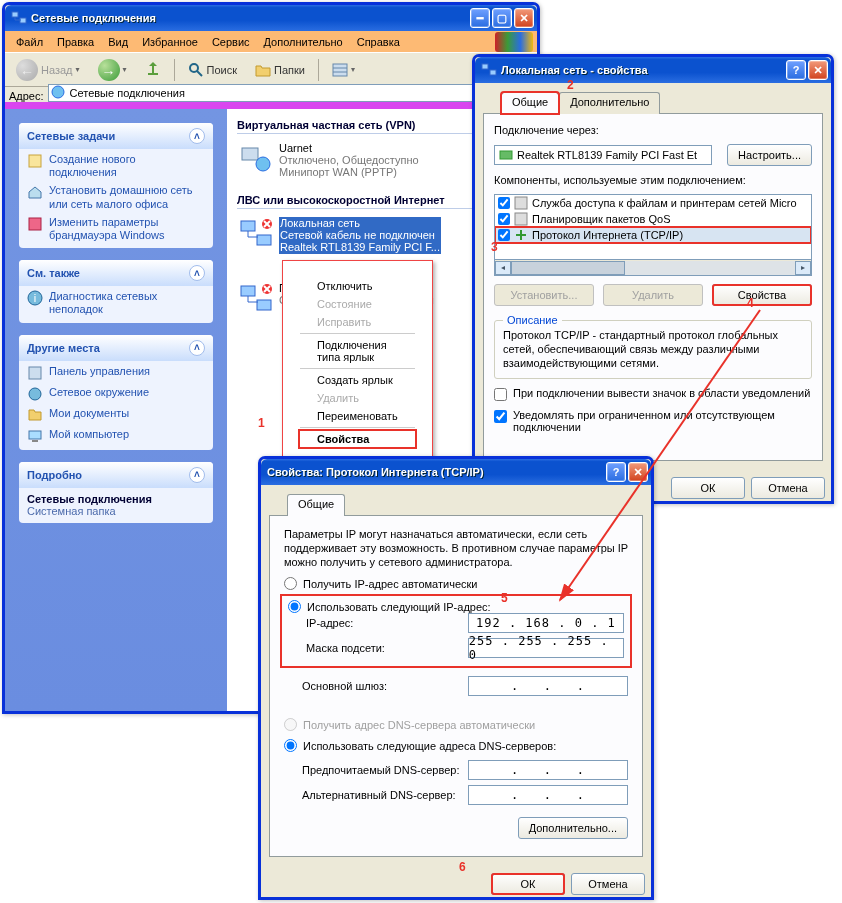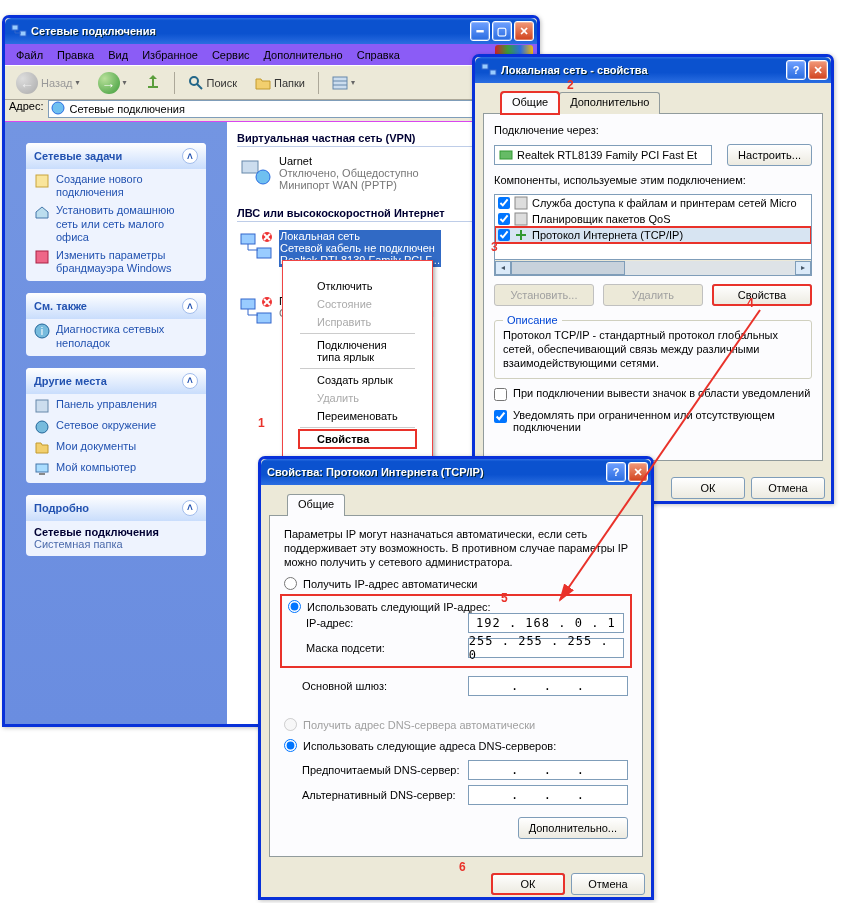--- a/index.html
+++ b/index.html
@@ -43,44 +43,44 @@
     display: flex; align-items: center; justify-content: center;
     color: #fff; font-weight: bold;
     box-shadow: inset 0 0 0 1px rgba(255,255,255,.3);
   }
   .cap-min { background: linear-gradient(#6fa0ff,#2a6de1); }
   .cap-max { background: linear-gradient(#6fa0ff,#2a6de1); }
   .cap-close { background: linear-gradient(#f29a7a,#d1431e); }
   .cap-help { background: linear-gradient(#6fa0ff,#2a6de1); }
 
   
-  #win-main { left: 2px; top: 15px; width: 538px; height: 712px; border-width: 3px; }
-  .menubar { height: 22px; display: flex; align-items: center; background: #8b5cf6; border-bottom: 1px solid #fff; padding: 4px 4px; }
+  #win-main { left: 2px; top: 2px; width: 538px; height: 712px; border-width: 3px; }
+  .menubar { height: 22px; display: flex; align-items: center; background: #fdba74; border-bottom: 1px solid #fff; padding: 4px 4px; }
   .menubar .menu { padding: 2px 7px; cursor: default; }
   .menubar .xp-logo { margin-left: auto; width: 38px; height: 20px; background: linear-gradient(90deg,#ce2127,#3b9b38,#2a6de1,#f2b90e); border-radius: 3px; }
   .toolbar {
     height: 34px; display: flex; align-items: center; gap: 4px;
     background: #ece9d8; border-bottom: 1px solid #aca899; padding: 0 4px;
   }
   .tbtn { display: flex; align-items: center; gap: 3px; padding: 2px 6px; border: 1px solid transparent; border-radius: 3px; color:#333 }
   .tbtn.disabled { color: #999; }
   .tsep { width: 1px; height: 22px; background: #aca899; margin: 0 2px; }
   .circle { width:22px;height:22px;border-radius:50%;display:flex;align-items:center;justify-content:center;color:#fff;font-size:14px;font-weight:bold; }
   .circle.back { background: radial-gradient(circle at 30% 30%,#b8e09a,#3b9b38); }
   .circle.back.dis { background: radial-gradient(circle at 30% 30%,#ddd,#aaa); color:#eee }
   .circle.fwd { background: radial-gradient(circle at 30% 30%,#b8e09a,#3b9b38); }
   .tic { width:16px;height:16px;display:inline-block; }
   .dropdown-arrow { font-size:8px;color:#666; }
-  .addrbar { height:22px;display:flex;align-items:flex-start;gap:4px;background:#ece9d8;border-bottom:1px solid #d946ef;padding:0 4px; }
+  .addrbar { height:22px;display:flex;align-items:flex-end;gap:4px;background:#ece9d8;border-bottom:7px solid #d946ef;padding:0 4px; }
   .addr-field { flex:1;height:18px;background:#fff;border:1px solid #7f9db9;display:flex;align-items:center;padding:0 2px;gap:3px; }
   .addr-go { width:20px;height:20px;color:#fff;background:#3b9b38;border-radius:3px;display:flex;align-items:center;justify-content:center;font-size:12px; }
 
   .exp-body { flex:1; display:flex; background:#fff; overflow:hidden; }
   .sidebar {
-    width: 222px; padding: 21px; background: linear-gradient(#7395e2,#6a8de0);
+    width: 222px; padding: 14px; background: linear-gradient(#7395e2,#6a8de0);
     display:flex;flex-direction:column;gap:12px;
   }
   .side-panel { background:#eef3fe;border-radius:4px;padding-bottom:6px;overflow:hidden; }
   .side-panel h3 {
     margin:0;padding:5px 8px;font-size:11px;font-weight:bold;color:#2252b0;
     background:linear-gradient(#fff,#c9ddfc);display:flex;align-items:center;justify-content:space-between;
   }
   .side-panel h3 .chevron { width:16px;height:16px;border:1px solid #a2bdec;border-radius:50%;background:#fff;display:flex;align-items:center;justify-content:center;color:#2252b0;font-size:10px; }
   .side-list { padding:4px 8px 0;display:flex;flex-direction:column;gap:5px; }
   .side-item { display:flex;align-items:flex-start;gap:6px;color:#2252b0;cursor:pointer; }

